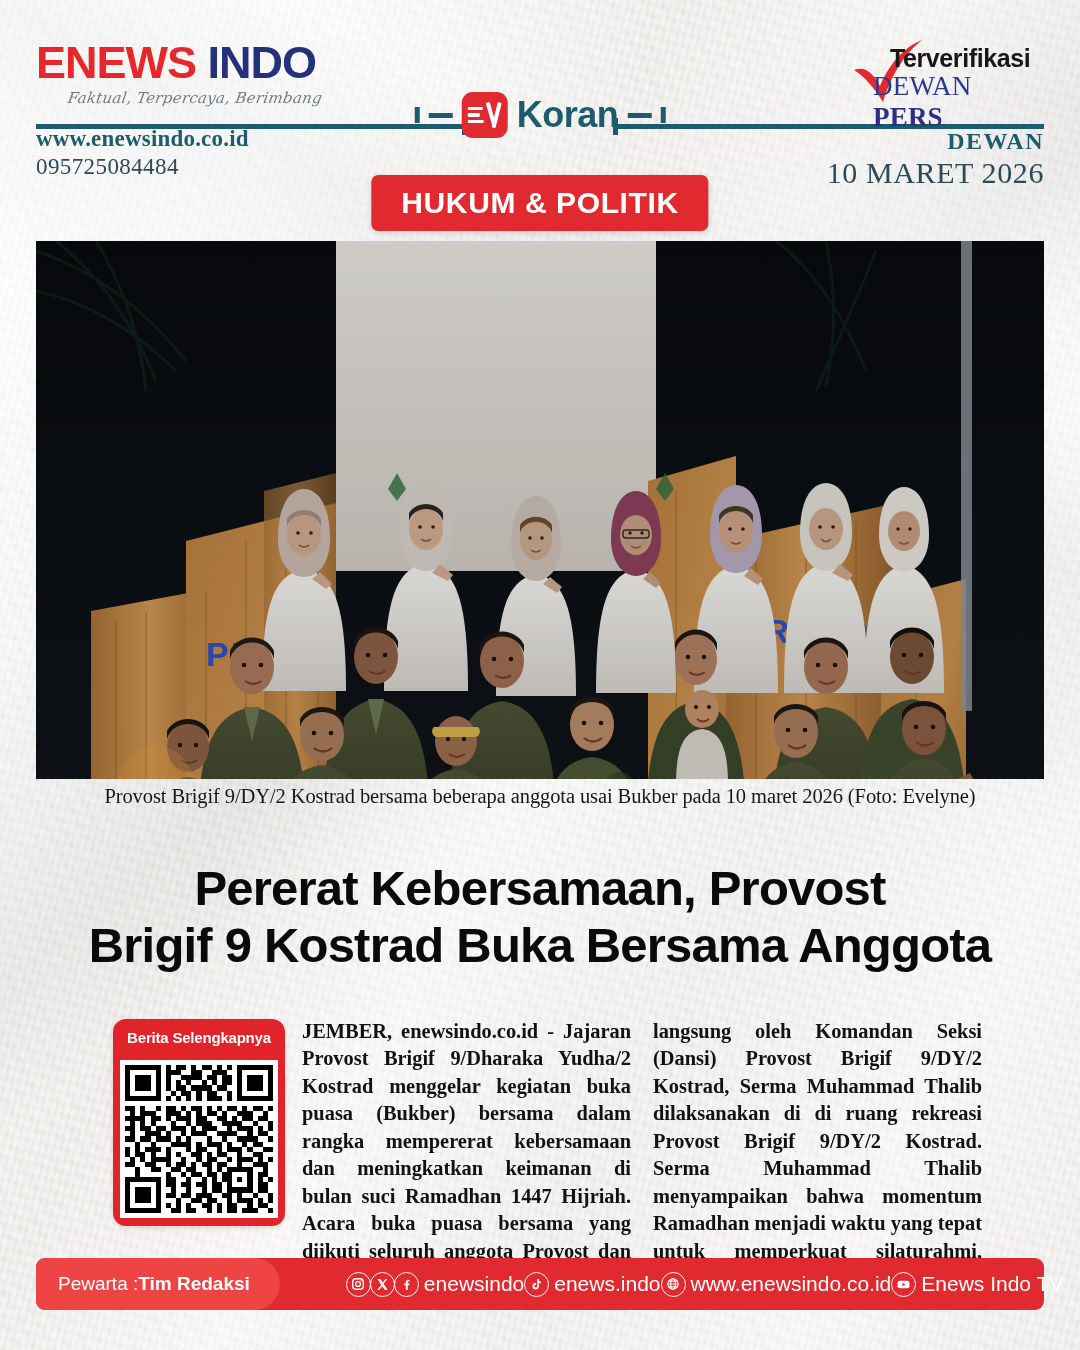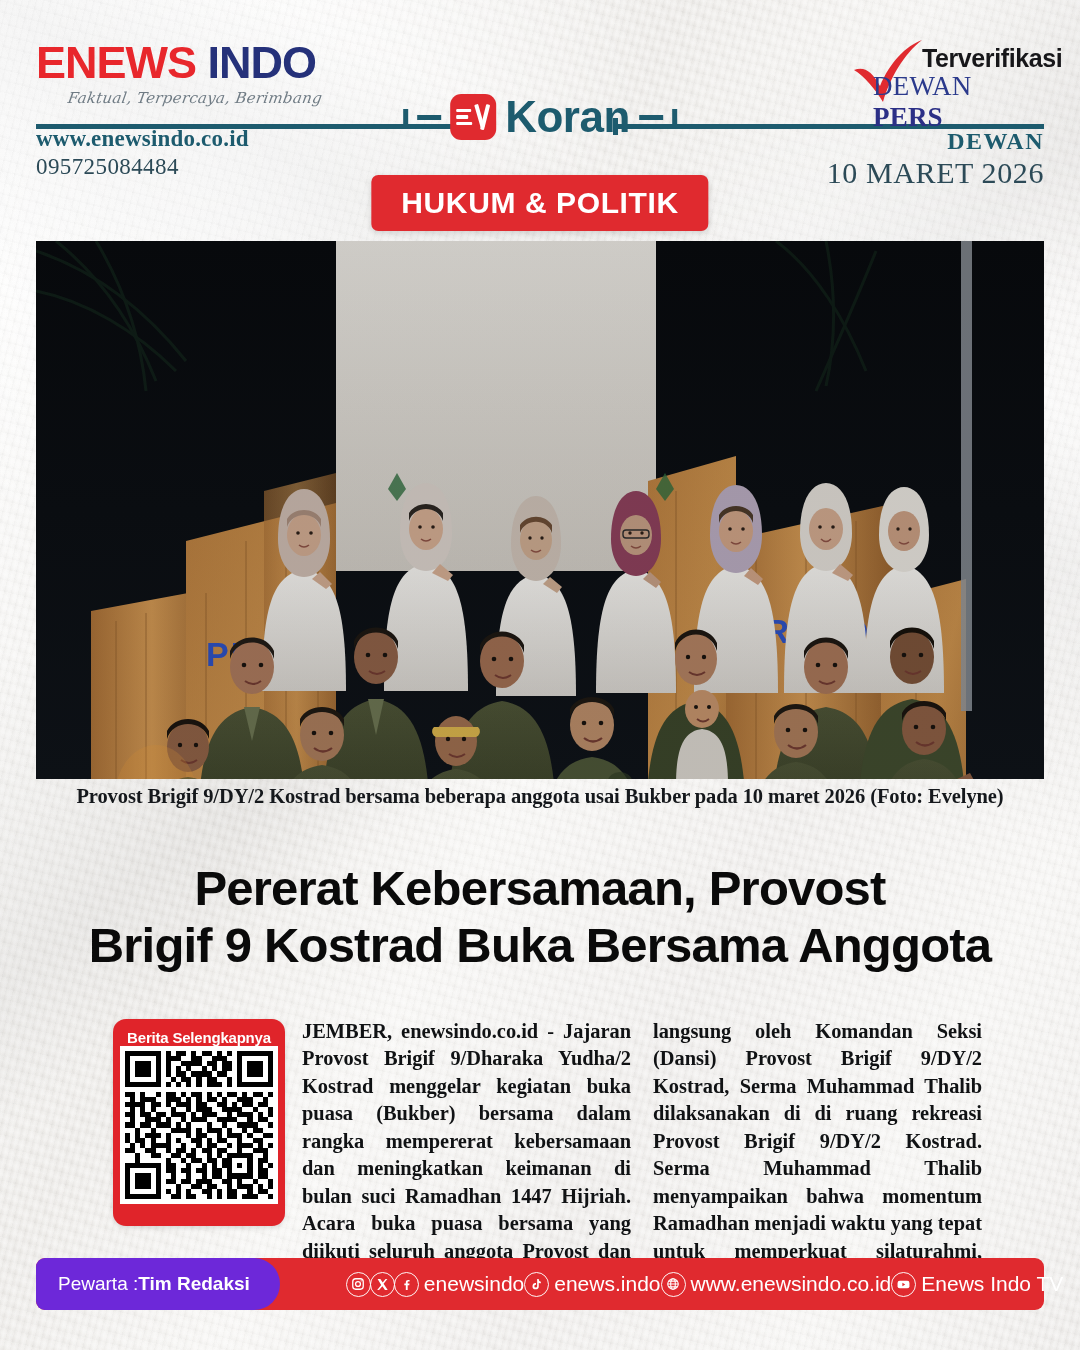--- a/index.html
+++ b/index.html
@@ -80,38 +80,37 @@
   .ev-badge .bars i:nth-child(3){ width:16px; }
   .ev-badge .vmark{
     width:17px; height:24px; position:relative;
   }
   .ev-badge .vmark::before,
   .ev-badge .vmark::after{
     content:""; position:absolute; background:#fff; border-radius:1px;
   }
   .ev-badge .vmark::before{ left:1px; top:0; width:4px; height:24px; transform:rotate(-16deg); transform-origin:top left;}
   .ev-badge .vmark::after{ right:0px; top:0; width:4px; height:26px; transform:rotate(14deg); transform-origin:top right;}
-  .koran-word{ font-size:44px; font-weight:800; color:#1d5b6e; letter-spacing:-.5px; }
+  .koran-word{ font-size:36px; font-weight:800; color:#1d5b6e; letter-spacing:-.5px; }
 
   .rule-right{
     position:absolute; right:36px; top:124px; width:430px; height:5px; background:#1d5b6e;
   }
   .rule-right::before{
     content:""; position:absolute; left:-1px; top:-6px; width:5px; height:17px; background:#1d5b6e;
   }
 
   
   .verified{ position:absolute; right:34px; top:42px; width:196px; height:62px; }
   .verified .check{
     position:absolute; left:0; top:-2px; width:78px; height:64px;
   }
   .verified .t1{
     position:absolute; left:40px; top:2px; font-size:25px; font-weight:800; color:#17171a;
     letter-spacing:-.4px;
-    margin-left:32px;
   }
   .verified .t2{
     position:absolute; left:23px; top:29px; font-family:"Liberation Serif", serif;
     font-size:27px; color:#2b3a8c; letter-spacing:.2px;
   }
   .verified .t2 b{ color:#2b2f86; }
 
   .date-block{ position:absolute; right:36px; top:128px; text-align:right; }
   .date-block .dow{
     font-family:"Liberation Serif", serif; font-weight:700; font-size:24px;
@@ -133,38 +132,38 @@
   
   .photo{
     position:absolute; left:36px; top:241px; width:1008px; height:538px;
     overflow:hidden; background:#05070a;
   }
   .photo svg{ display:block; width:100%; height:100%; }
 
   .caption{
     position:absolute; left:36px; top:785px; width:1008px;
     text-align:center; font-family:"Liberation Serif", serif;
-    font-weight:700; font-size:20.5px; color:#15181c; letter-spacing:-.1px;
+    font-weight:400; font-size:20.5px; color:#15181c; letter-spacing:-.1px;
   }
 
   
   .headline{
     position:absolute; left:28px; top:860px; width:1024px;
     text-align:center; font-size:49px; font-weight:800; color:#0a0a0a;
     line-height:1.17; letter-spacing:-.8px;
   }
 
   
   .qr-card{
     position:absolute; left:113px; top:1019px; width:172px; height:207px;
     background:#e0242a; border-radius:13px; padding:7px;
     display:flex; flex-direction:column; align-items:center;
     box-shadow:0 2px 5px rgba(0,0,0,.12);
   }
-  .qr-title{ color:#fff; font-size:15px; font-weight:600; padding:3px 0 0; letter-spacing:-.2px; }
+  .qr-title{ color:#fff; font-size:15px; font-weight:600; padding:3px 0 14px; letter-spacing:-.2px; }
   .qr-box{ width:158px; height:158px; background:#fff; padding:5px; }
   .qr-box svg{ display:block; width:100%; height:100%; }
 
   
   .cols{
     position:absolute; left:302px; top:1018px; width:680px;
     display:flex; gap:22px;
   }
   .col{
     width:329px;
@@ -175,21 +174,21 @@
   }
   .col i{ font-style:italic; }
 
   
   .footer{
     position:absolute; left:36px; top:1258px; width:1008px; height:52px;
     background:#e02a2f; border-radius:9px;
     display:flex; align-items:center;
   }
   .pewarta{
-    background:#6d28d9; height:52px; border-radius:9px 26px 26px 9px;
+    background:#ef4444; height:52px; border-radius:9px 26px 26px 9px;
     display:flex; align-items:center; padding:0 30px 0 22px;
     color:#fff; font-size:19px; white-space:nowrap;
   }
   .pewarta b{ font-weight:800; }
   .social-row{
     flex:1; display:flex; align-items:center; justify-content:space-around;
     padding:0 14px 0 18px;
     margin-left:48px;
   }
   .sgroup{ display:flex; align-items:center; color:#fff; font-size:21px; white-space:nowrap; }

